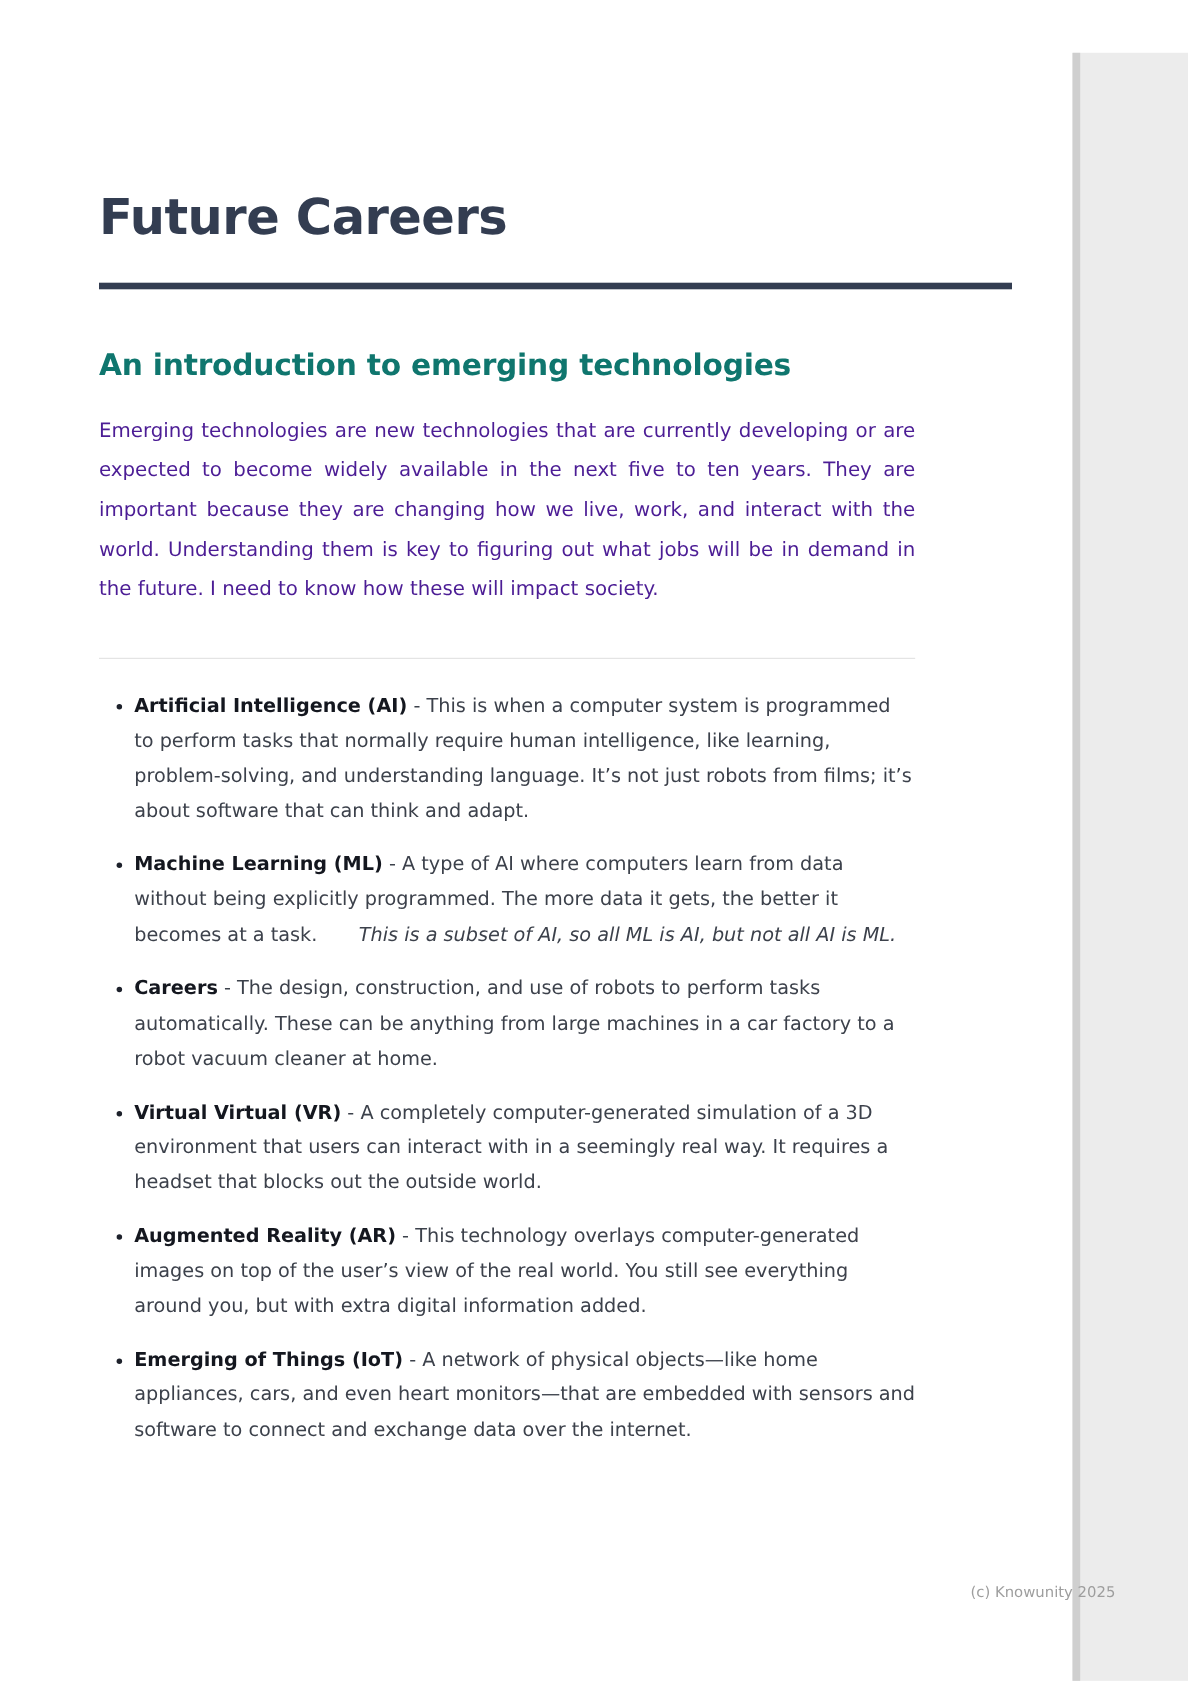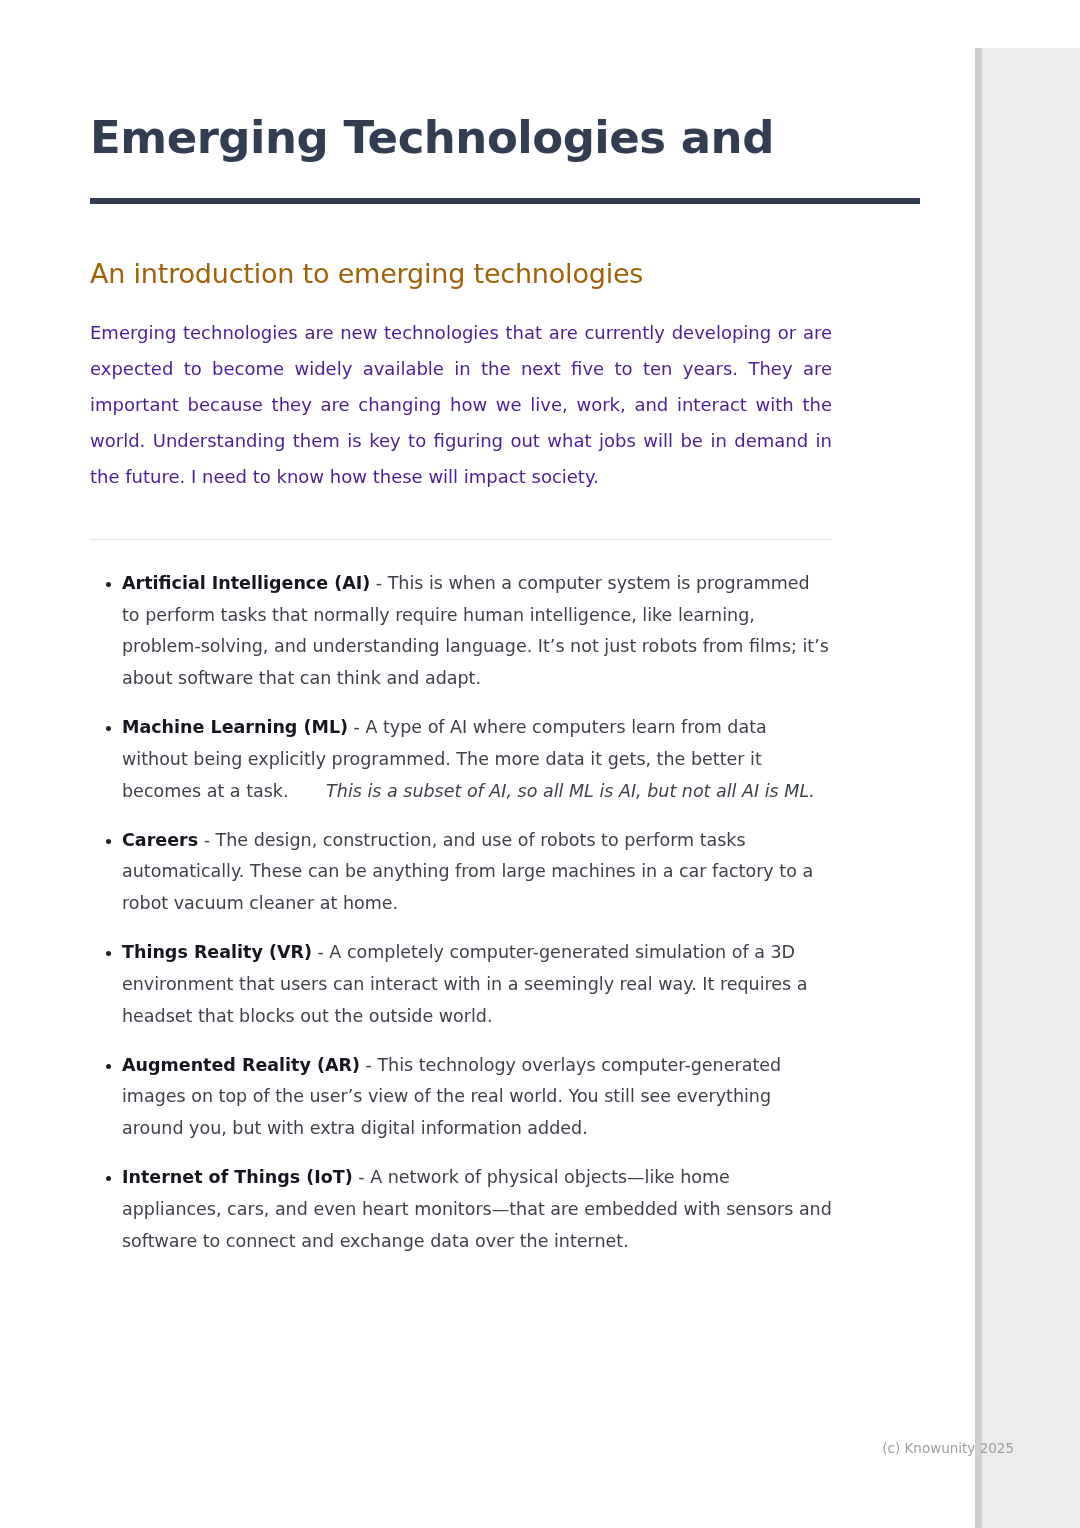--- a/index.html
+++ b/index.html
@@ -37,22 +37,22 @@
     letter-spacing: -0.5px;
   }
   .title-rule {
     width: 830px;
     height: 6px;
     background: #333d51;
     border: none;
     margin: 30px 0 0 0;
   }
   .section-heading {
-    color: #a16207;
-    font-weight: normal;
+    color: #0f766e;
+    font-weight: bold;
     font-size: 27px;
     letter-spacing: -0.2px;
     margin: 54px 0 0 0;
   }
   .intro-paragraph {
     margin: 26px 0 0 0;
     font-size: 18px;
     line-height: 2.0;
     text-align: justify;
     color: #4c1d95;
@@ -97,21 +97,22 @@
   }
 </style>
 </head>
 <body>
 
 <div class="page-edge-strip"></div>
 
 <div class="content">
 
   <h1 class="page-title">
-    <span>Emerging Technologies and</span><br>
+    <br>
+    <span>Future Careers</span>
   </h1>
 
   <hr class="title-rule">
 
   <h2 class="section-heading">An introduction to emerging technologies</h2>
 
   <p class="intro-paragraph">Emerging technologies are new technologies that are currently developing or are expected to become widely available in the next five to ten years. They are important because they are changing how we live, work, and interact with the world. Understanding them is key to figuring out what jobs will be in demand in the future. I need to know how these will impact society.</p>
 
   <hr class="section-divider">
 
@@ -124,27 +125,27 @@
 
       <li class="definition-item">
         <span class="definition-term">Machine Learning (ML)</span><span class="definition-desc"> - A type of AI where computers learn from data without being explicitly programmed. The more data it gets, the better it becomes at a task.</span><span class="definition-italic"> This is a subset of AI, so all ML is AI, but not all AI is ML.</span>
       </li>
 
       <li class="definition-item">
         <span class="definition-term">Careers</span><span class="definition-desc"> - The design, construction, and use of robots to perform tasks automatically. These can be anything from large machines in a car factory to a robot vacuum cleaner at home.</span>
       </li>
 
       <li class="definition-item">
-        <span class="definition-term">Things Reality (VR)</span><span class="definition-desc"> - A completely computer-generated simulation of a 3D environment that users can interact with in a seemingly real way. It requires a headset that blocks out the outside world.</span>
+        <span class="definition-term">Virtual Virtual (VR)</span><span class="definition-desc"> - A completely computer-generated simulation of a 3D environment that users can interact with in a seemingly real way. It requires a headset that blocks out the outside world.</span>
       </li>
 
       <li class="definition-item">
         <span class="definition-term">Augmented Reality (AR)</span><span class="definition-desc"> - This technology overlays computer-generated images on top of the user’s view of the real world. You still see everything around you, but with extra digital information added.</span>
       </li>
 
       <li class="definition-item">
-        <span class="definition-term">Internet of Things (IoT)</span><span class="definition-desc"> - A network of physical objects—like home appliances, cars, and even heart monitors—that are embedded with sensors and software to connect and exchange data over the internet.</span>
+        <span class="definition-term">Emerging of Things (IoT)</span><span class="definition-desc"> - A network of physical objects—like home appliances, cars, and even heart monitors—that are embedded with sensors and software to connect and exchange data over the internet.</span>
       </li>
     </ul>
 
 </div>
 
 <div class="footer-copyright">(c) Knowunity 2025</div>
 
 </body></html>

